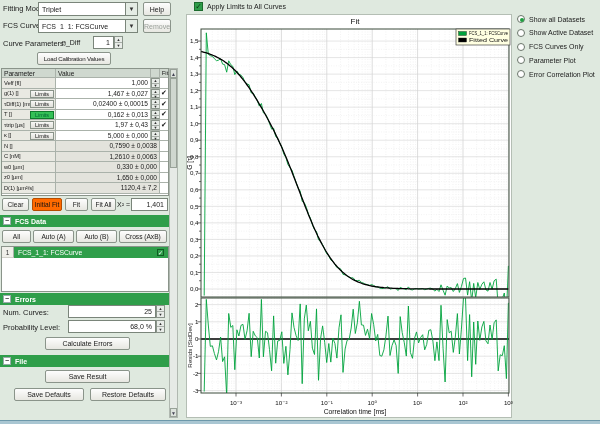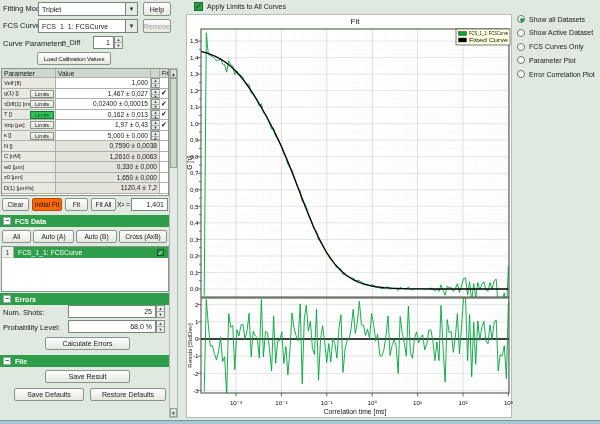--- a/index.html
+++ b/index.html
@@ -216,21 +216,21 @@
         <div class="list-row">
           <div class="list-idx">1</div>
           <div class="list-main selected">FCS_1_1:  FCSCurve<div class="list-check">✓</div></div>
         </div>
       </div>
 
     <div class="abs sec-header" style="left:0;top:293px;width:169px;">
       <span class="collapse-box">−</span>
       <span>Errors</span>
     </div>
-    <span class="abs lbl" style="left:3px;top:308px;">Num. Shots:</span>
+    <span class="abs lbl" style="left:3px;top:308px;">Num. Curves:</span>
     <div class="abs input" style="left:68px;top:305px;width:88px;height:13px;">25</div>
     <div class="abs spin" style="left:156px;top:305px;width:9px;height:13px;">
         <div>▲</div>
         <div>▼</div>
       </div>
     <span class="abs lbl" style="left:3px;top:323px;">Probability Level:</span>
     <div class="abs input" style="left:68px;top:320px;width:88px;height:13px;">68,0 %</div>
     <div class="abs spin" style="left:156px;top:320px;width:9px;height:13px;">
         <div>▲</div>
         <div>▼</div>

